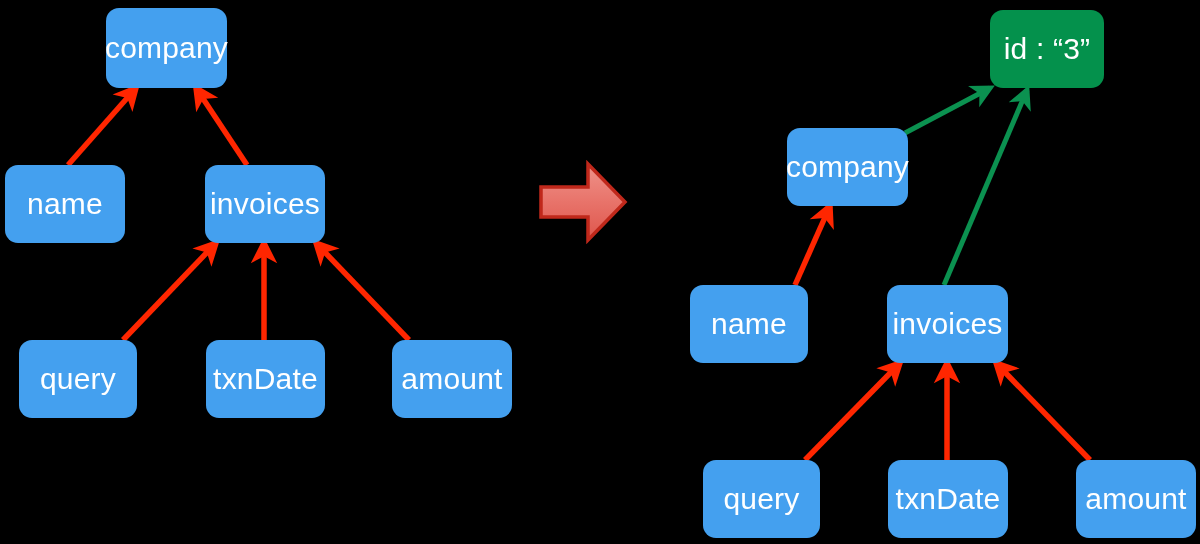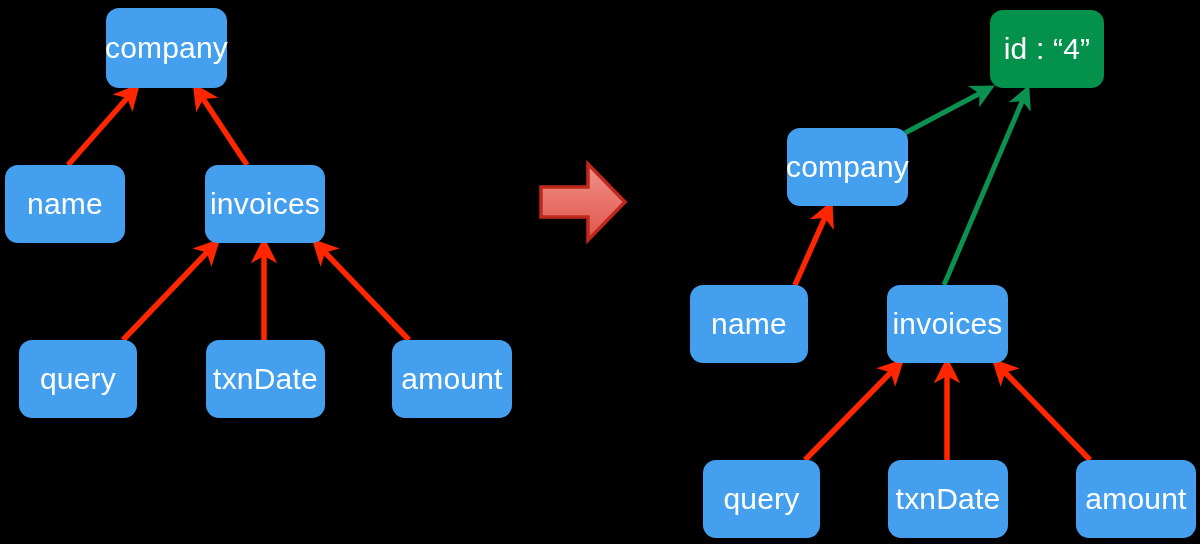--- a/index.html
+++ b/index.html
@@ -99,21 +99,21 @@
       </div>
       <div class="node node-blue" style="left: 206px; top: 340px; width: 119px; height: 78px;">
         <span class="node-label">txnDate</span>
       </div>
       <div class="node node-blue" style="left: 392px; top: 340px; width: 120px; height: 78px;">
         <span class="node-label">amount</span>
       </div>
     </div>
   <div id="nodes-right">
       <div class="node node-green" style="left: 990px; top: 10px; width: 114px; height: 78px;">
-        <span class="node-label">id : “4”</span>
+        <span class="node-label">id : “3”</span>
       </div>
       <div class="node node-blue" style="left: 787px; top: 128px; width: 121px; height: 78px;">
         <span class="node-label">company</span>
       </div>
       <div class="node node-blue" style="left: 690px; top: 285px; width: 118px; height: 78px;">
         <span class="node-label">name</span>
       </div>
       <div class="node node-blue" style="left: 887px; top: 285px; width: 121px; height: 78px;">
         <span class="node-label">invoices</span>
       </div>

